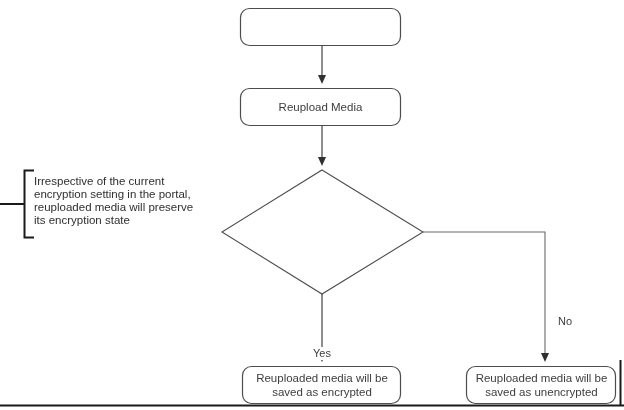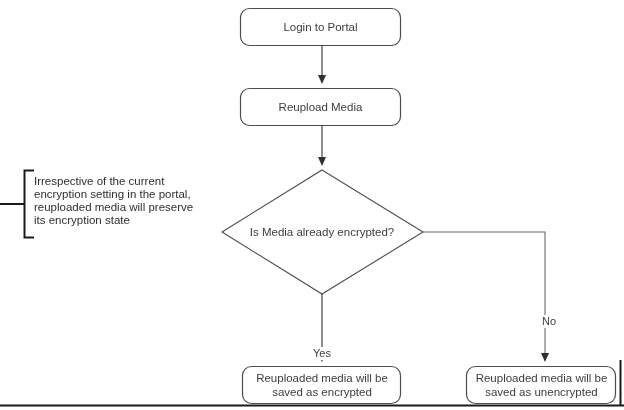--- a/index.html
+++ b/index.html
@@ -85,34 +85,32 @@
 
     <path d="M423,232 L545,232 L545,358" stroke="#6a6a6a" stroke-width="1.1" fill="none" marker-end="url(#arrow)"></path>
 
     <path d="M34,170.5 L24.5,170.5 L24.5,237.5 L34,237.5" stroke="#1a1a1a" stroke-width="2" fill="none"></path>
     <path d="M24.5,204 L0,204" stroke="#1a1a1a" stroke-width="2" fill="none"></path>
 
     <path d="M0,405.5 L624,405.5" stroke="#1a1a1a" stroke-width="2.2" fill="none"></path>
     <path d="M620.5,360 L620.5,406" stroke="#1a1a1a" stroke-width="2" fill="none"></path>
   </svg>
 
-  <div class="node-text" style="left:240px; top:8px; width:161px; height:38px;">Login to Portal</div>
 
   <div class="node-text" style="left:240px; top:88px; width:161px; height:38px;border-radius:17px;">Reupload Media</div>
 
-  <div class="node-text" style="left:224px; top:218px; width:196px; height:28px;">Is Media already encrypted?</div>
 
   <div class="node-text" style="left:243px; top:366px; width:158px; height:38px;">Reuploaded media will be
 saved as encrypted</div>
 
   <div class="node-text" style="left:467px; top:366px; width:149px; height:38px;">Reuploaded media will be
 saved as unencrypted</div>
 
   <div class="edge-label" style="left:311px; top:315px;margin-top:32px;">Yes</div>
 
-  <div class="edge-label" style="left:540px; top:315px;">No</div>
+  <div class="edge-label" style="left:556px; top:315px;">No</div>
 
   <div class="annotation-text" style="left:34px; top:175px; width:190px;">Irrespective of the current
 encryption setting in the portal,
 reuploaded media will preserve
 its encryption state</div>
 
 </div>
 
 </body></html>

